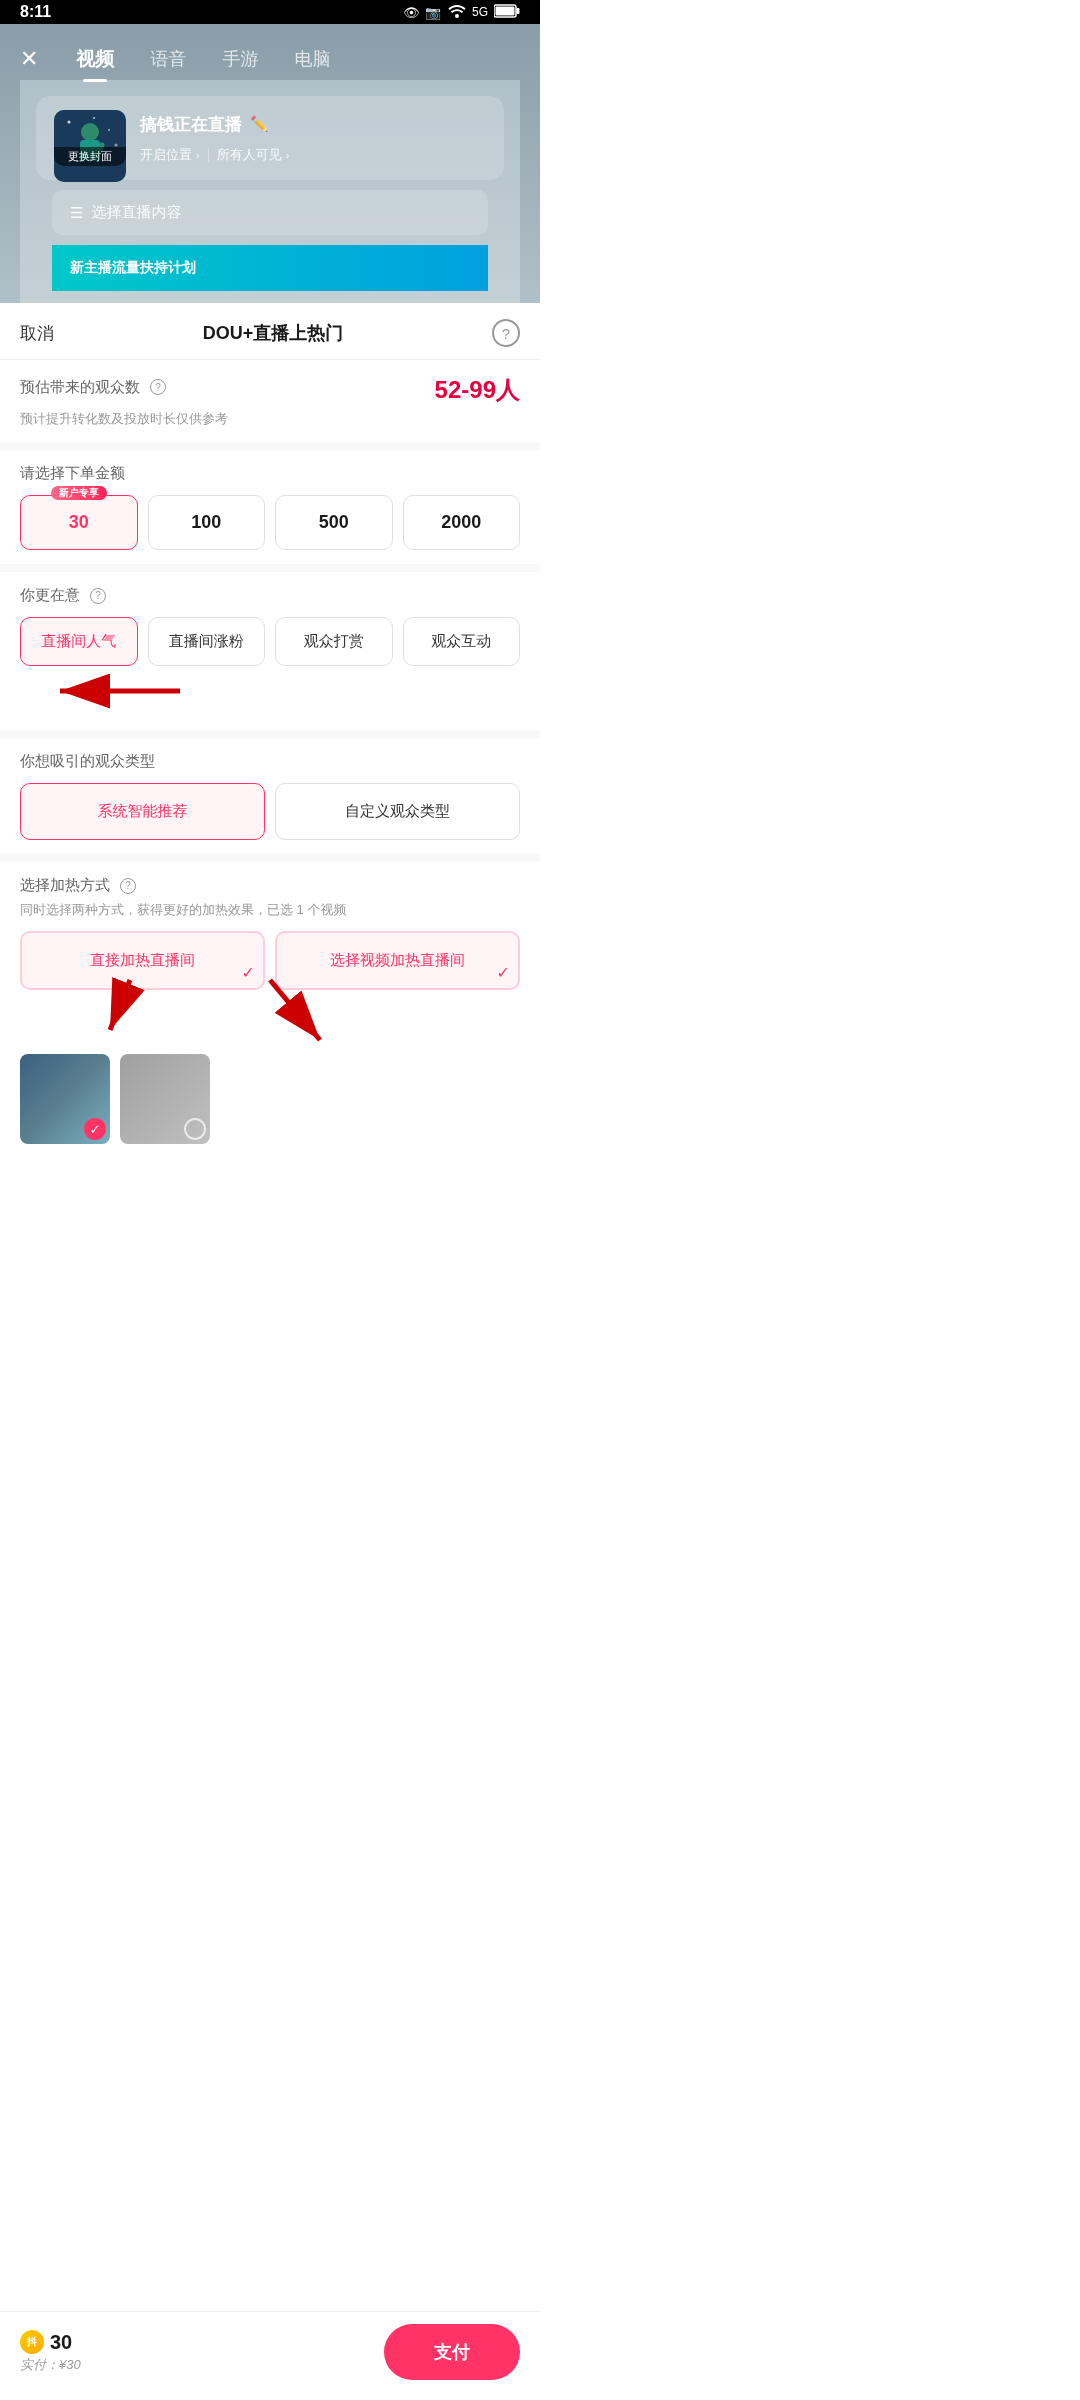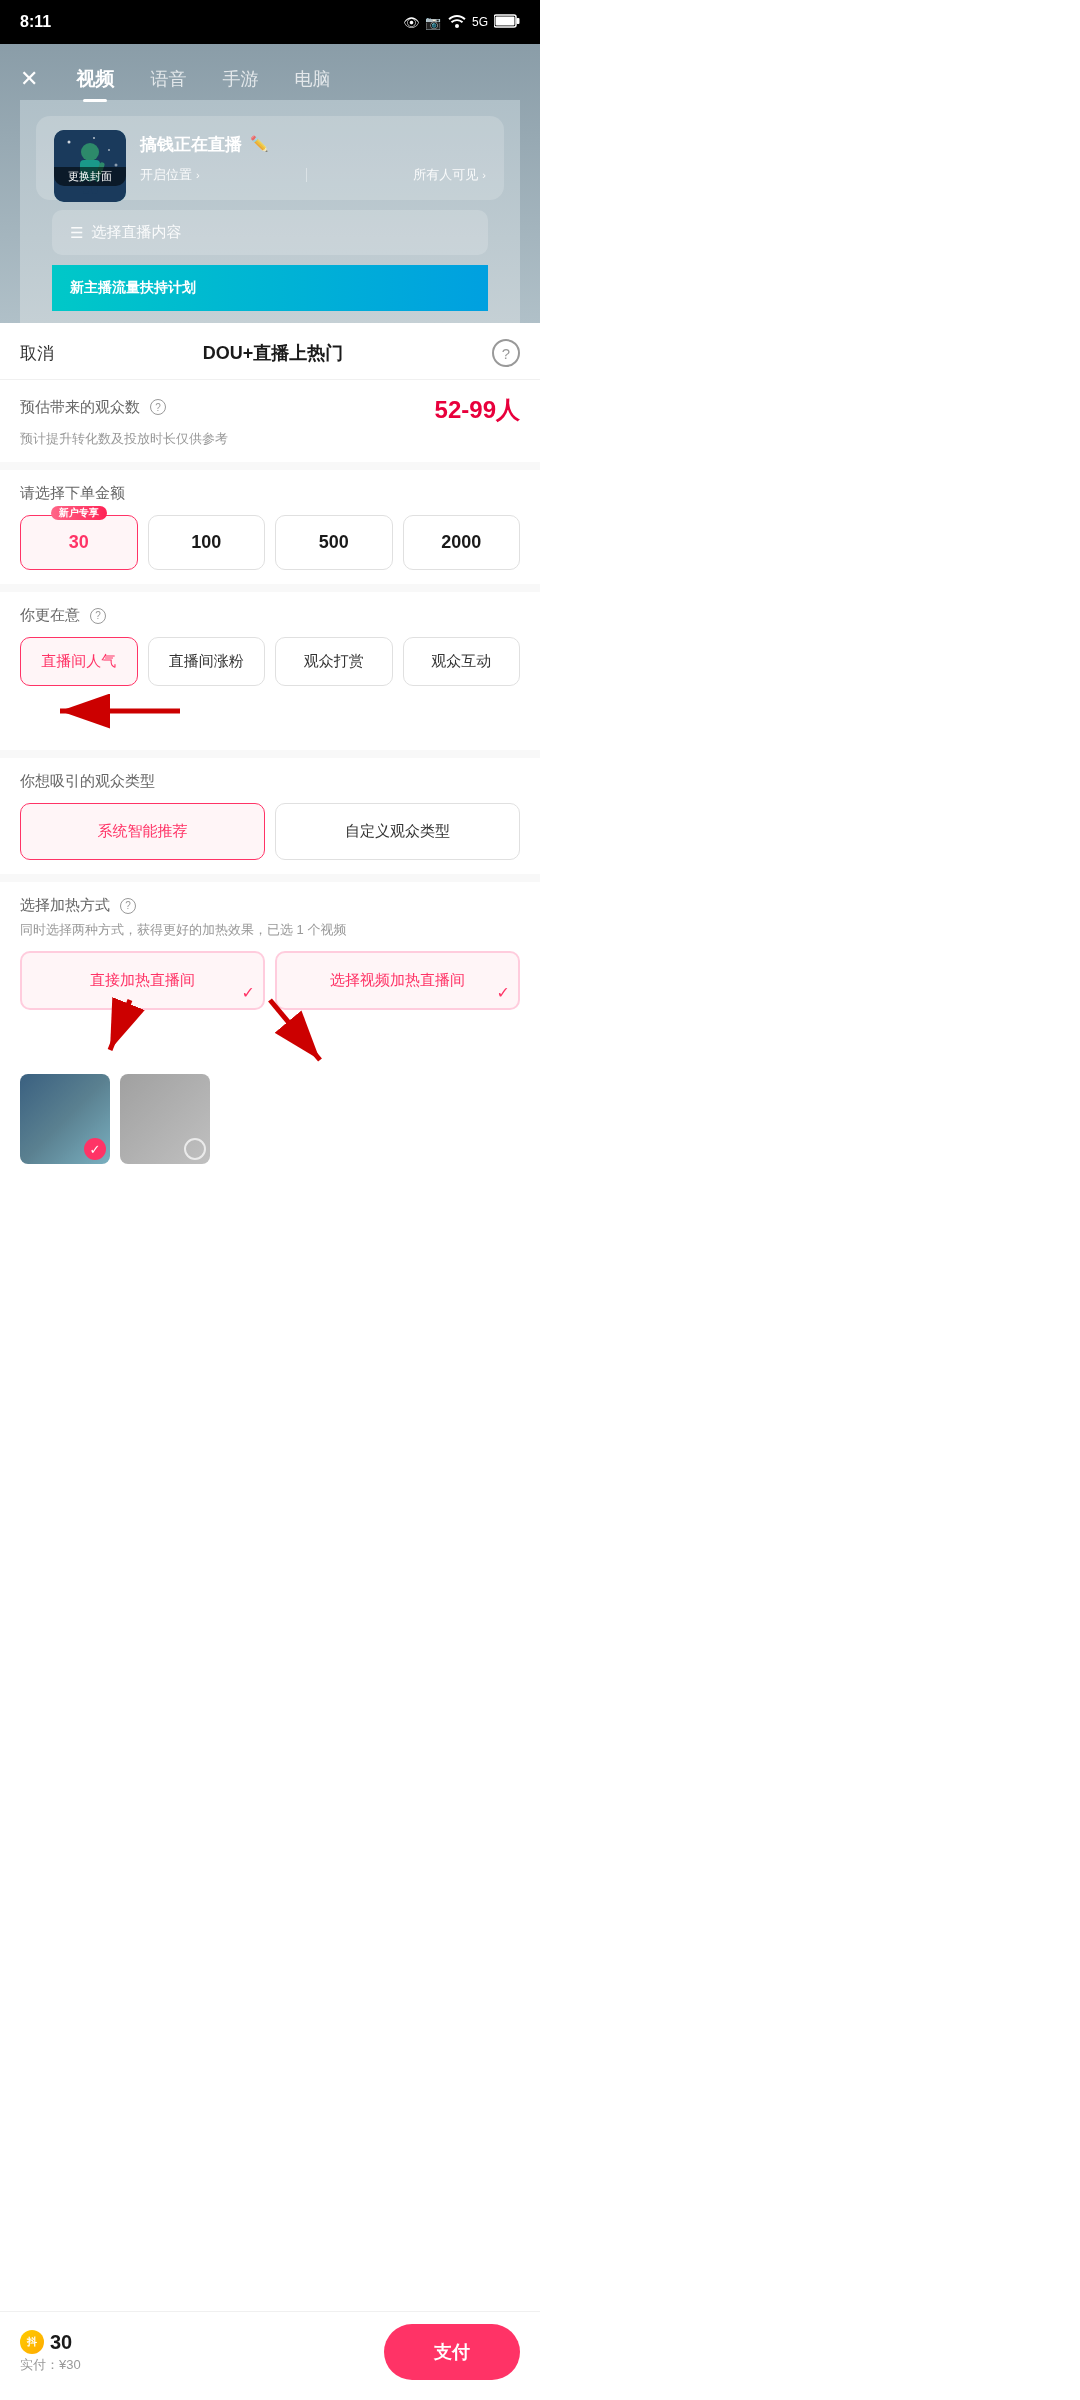--- a/index.html
+++ b/index.html
@@ -13,21 +13,21 @@
     }
 
     
     .status-bar {
       background: #000;
       color: #fff;
       display: flex;
       align-items: center;
       justify-content: space-between;
       padding: 6px 20px;
-      height: 44px;
+      height: 24px;
     }
     .status-time { font-size: 16px; font-weight: 600; }
     .status-icons { display: flex; align-items: center; gap: 6px; font-size: 13px; }
 
     
     .top-nav-area {
       background: linear-gradient(to bottom, #8a9da8 0%, #b0c0c8 100%);
       padding: 0 20px;
     }
 
@@ -124,21 +124,20 @@
       font-weight: 600;
     }
     .edit-icon {
       color: rgba(255,255,255,0.8);
       font-size: 15px;
     }
     .profile-meta {
       display: flex;
       align-items: center;
       gap: 8px;
-      justify-content: space-between;
     }
     .meta-tag {
       color: rgba(255,255,255,0.9);
       font-size: 13px;
       display: flex;
       align-items: center;
       gap: 4px;
     }
     .meta-divider {
       width: 1px;
@@ -431,20 +430,21 @@
     }
     .coin-amount {
       font-size: 20px;
       font-weight: 700;
       color: #1a1a1a;
     }
     .price-sub {
       font-size: 13px;
       color: #999;
       margin-top: 2px;
+      font-style: italic;
     }
     .pay-btn {
       background: #ff3366;
       color: #fff;
       border: none;
       border-radius: 28px;
       padding: 16px 50px;
       font-size: 18px;
       font-weight: 600;
       cursor: pointer;

